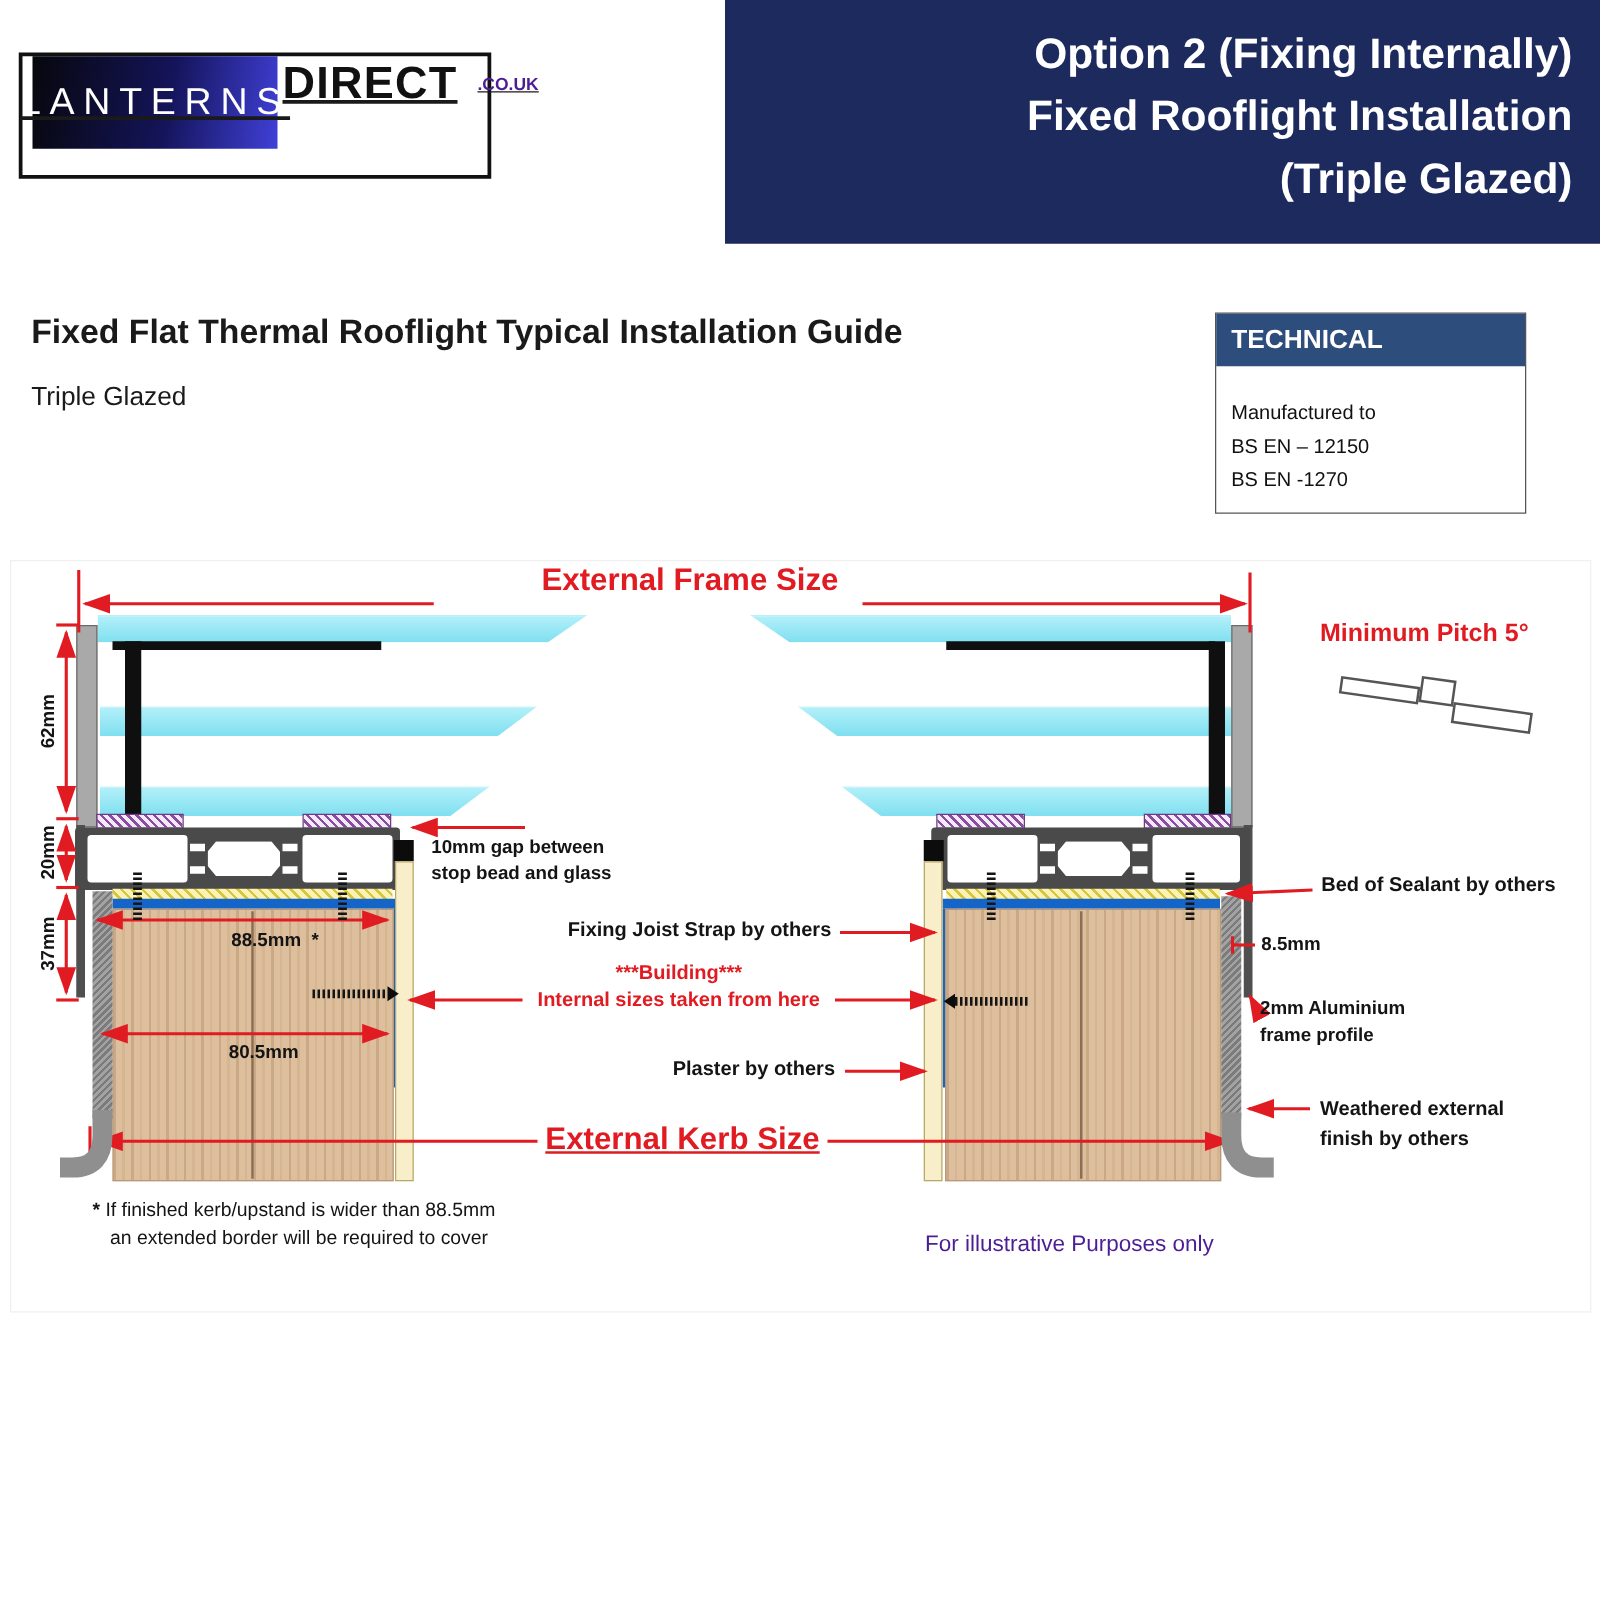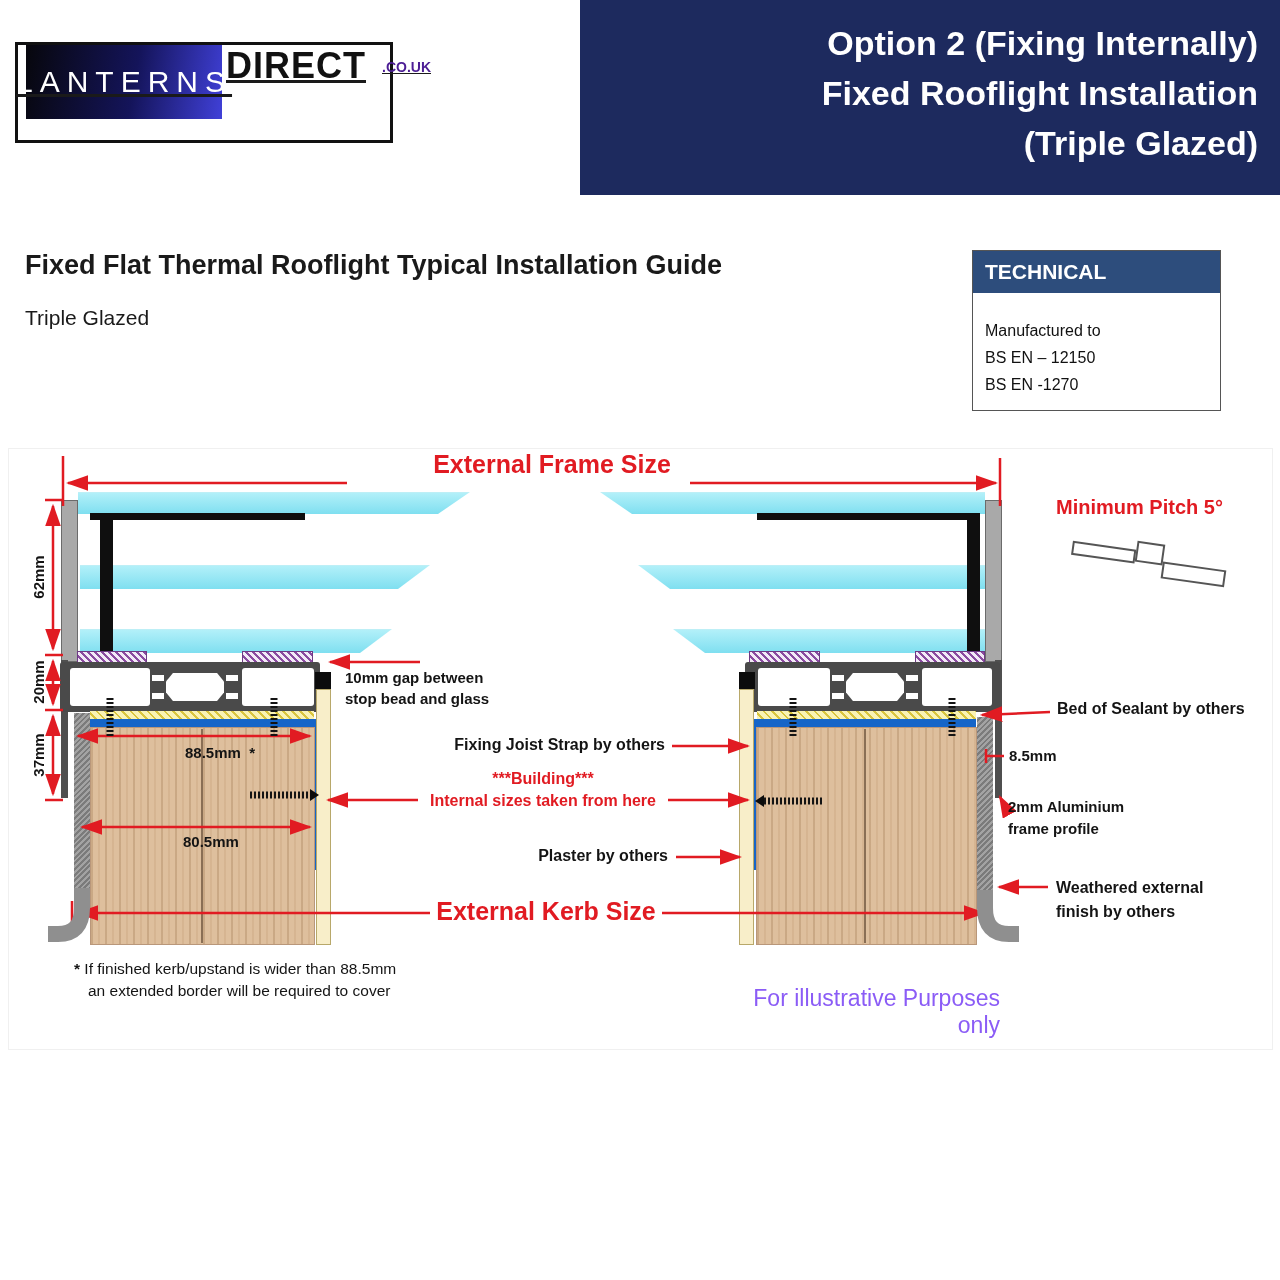--- a/index.html
+++ b/index.html
@@ -55,21 +55,21 @@
 
   
   .red-big{color:#e11b22;font-weight:bold;font-size:25px;text-align:center;}
   .red-mid{color:#e11b22;font-weight:bold;font-size:20px;}
   .red-sm{color:#e11b22;font-weight:bold;font-size:16px;text-align:center;}
   .blk{font-weight:bold;font-size:16px;color:#141414;}
   .blk15{font-weight:bold;font-size:15px;color:#141414;}
   .dimrot{width:60px;height:16px;text-align:center;transform:rotate(-90deg);
           font-weight:bold;font-size:15px;color:#141414;}
   .note{font-size:15.5px;line-height:21.5px;color:#141414;}
-  .illus{font-size:23px;text-align:right;color:#8b5cf6;}
+  .illus{font-size:18px;text-align:left;color:#4c1d95;}
   .footer-note{font-size:16px;color:#7f7f7f;}
   svg.overlay{position:absolute;left:0;top:0;z-index:40;pointer-events:none;}
   .txt{z-index:50;}
 </style>
 </head>
 <body>
 
 <div id="stage">
 
   <div class="abs logo-box">
@@ -219,21 +219,21 @@
     </g>
 
     <g transform="rotate(8 1145 560)" fill="#fff" stroke="#555" stroke-width="2">
       <rect x="1072" y="552" width="62" height="12"></rect>
       <rect x="1136" y="543" width="26" height="19"></rect>
       <rect x="1164" y="560" width="62" height="15"></rect>
     </g>
   </svg>
 
   <div class="abs red-big txt" style="left:432px;top:450px;width:240px;background:#fff;">External Frame Size</div>
-  <div class="abs red-big txt" style="left:430px;top:897px;width:232px;background:#fff;">External Kerb Size</div>
+  <div class="abs red-big txt" style="left:430px;top:897px;width:232px;background:#fff;text-decoration:underline;">External Kerb Size</div>
   <div class="abs red-mid txt" style="left:1056px;top:496px;">Minimum Pitch 5°</div>
 
   <div class="abs dimrot txt" style="left:8px;top:569px;">62mm</div>
   <div class="abs dimrot txt" style="left:8px;top:674px;">20mm</div>
   <div class="abs dimrot txt" style="left:8px;top:747px;">37mm</div>
 
   <div class="abs blk15 txt" style="left:185px;top:744px;"><span>88.5mm</span>&nbsp;&nbsp;<span>*</span></div>
   <div class="abs blk15 txt" style="left:183px;top:833px;">80.5mm</div>
   <div class="abs blk15 txt" style="left:1009px;top:747px;">8.5mm</div>
 

